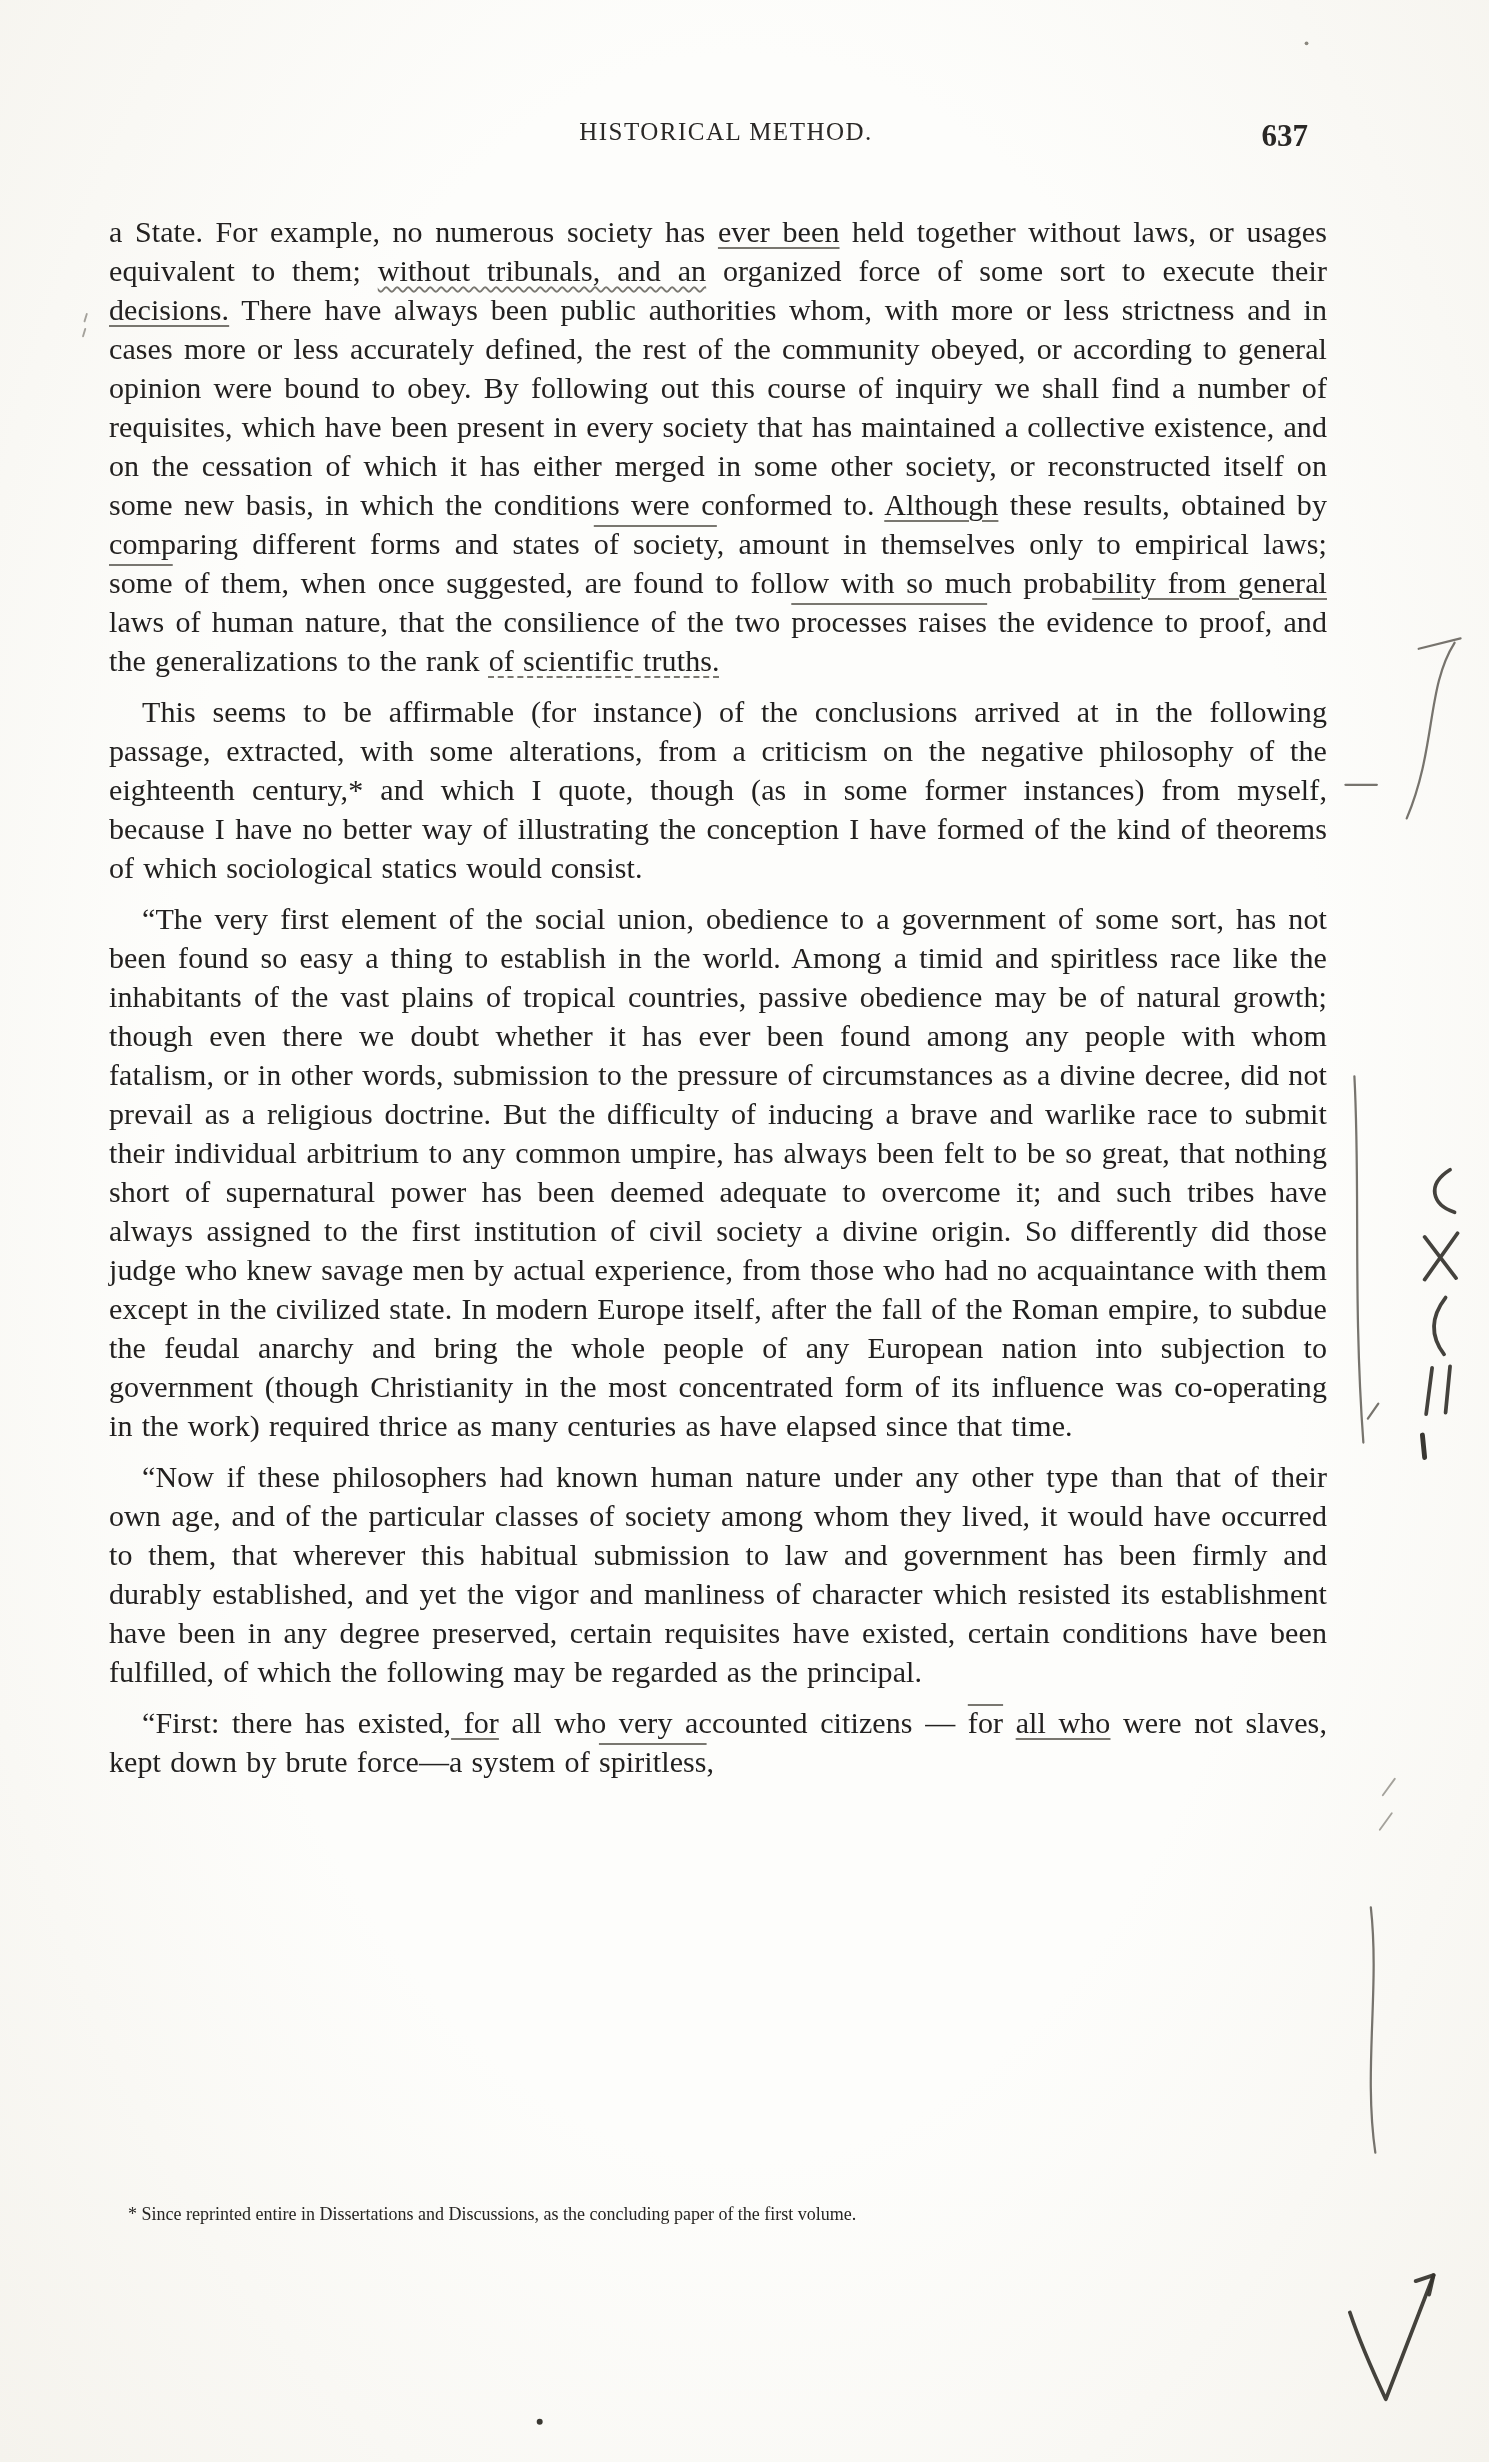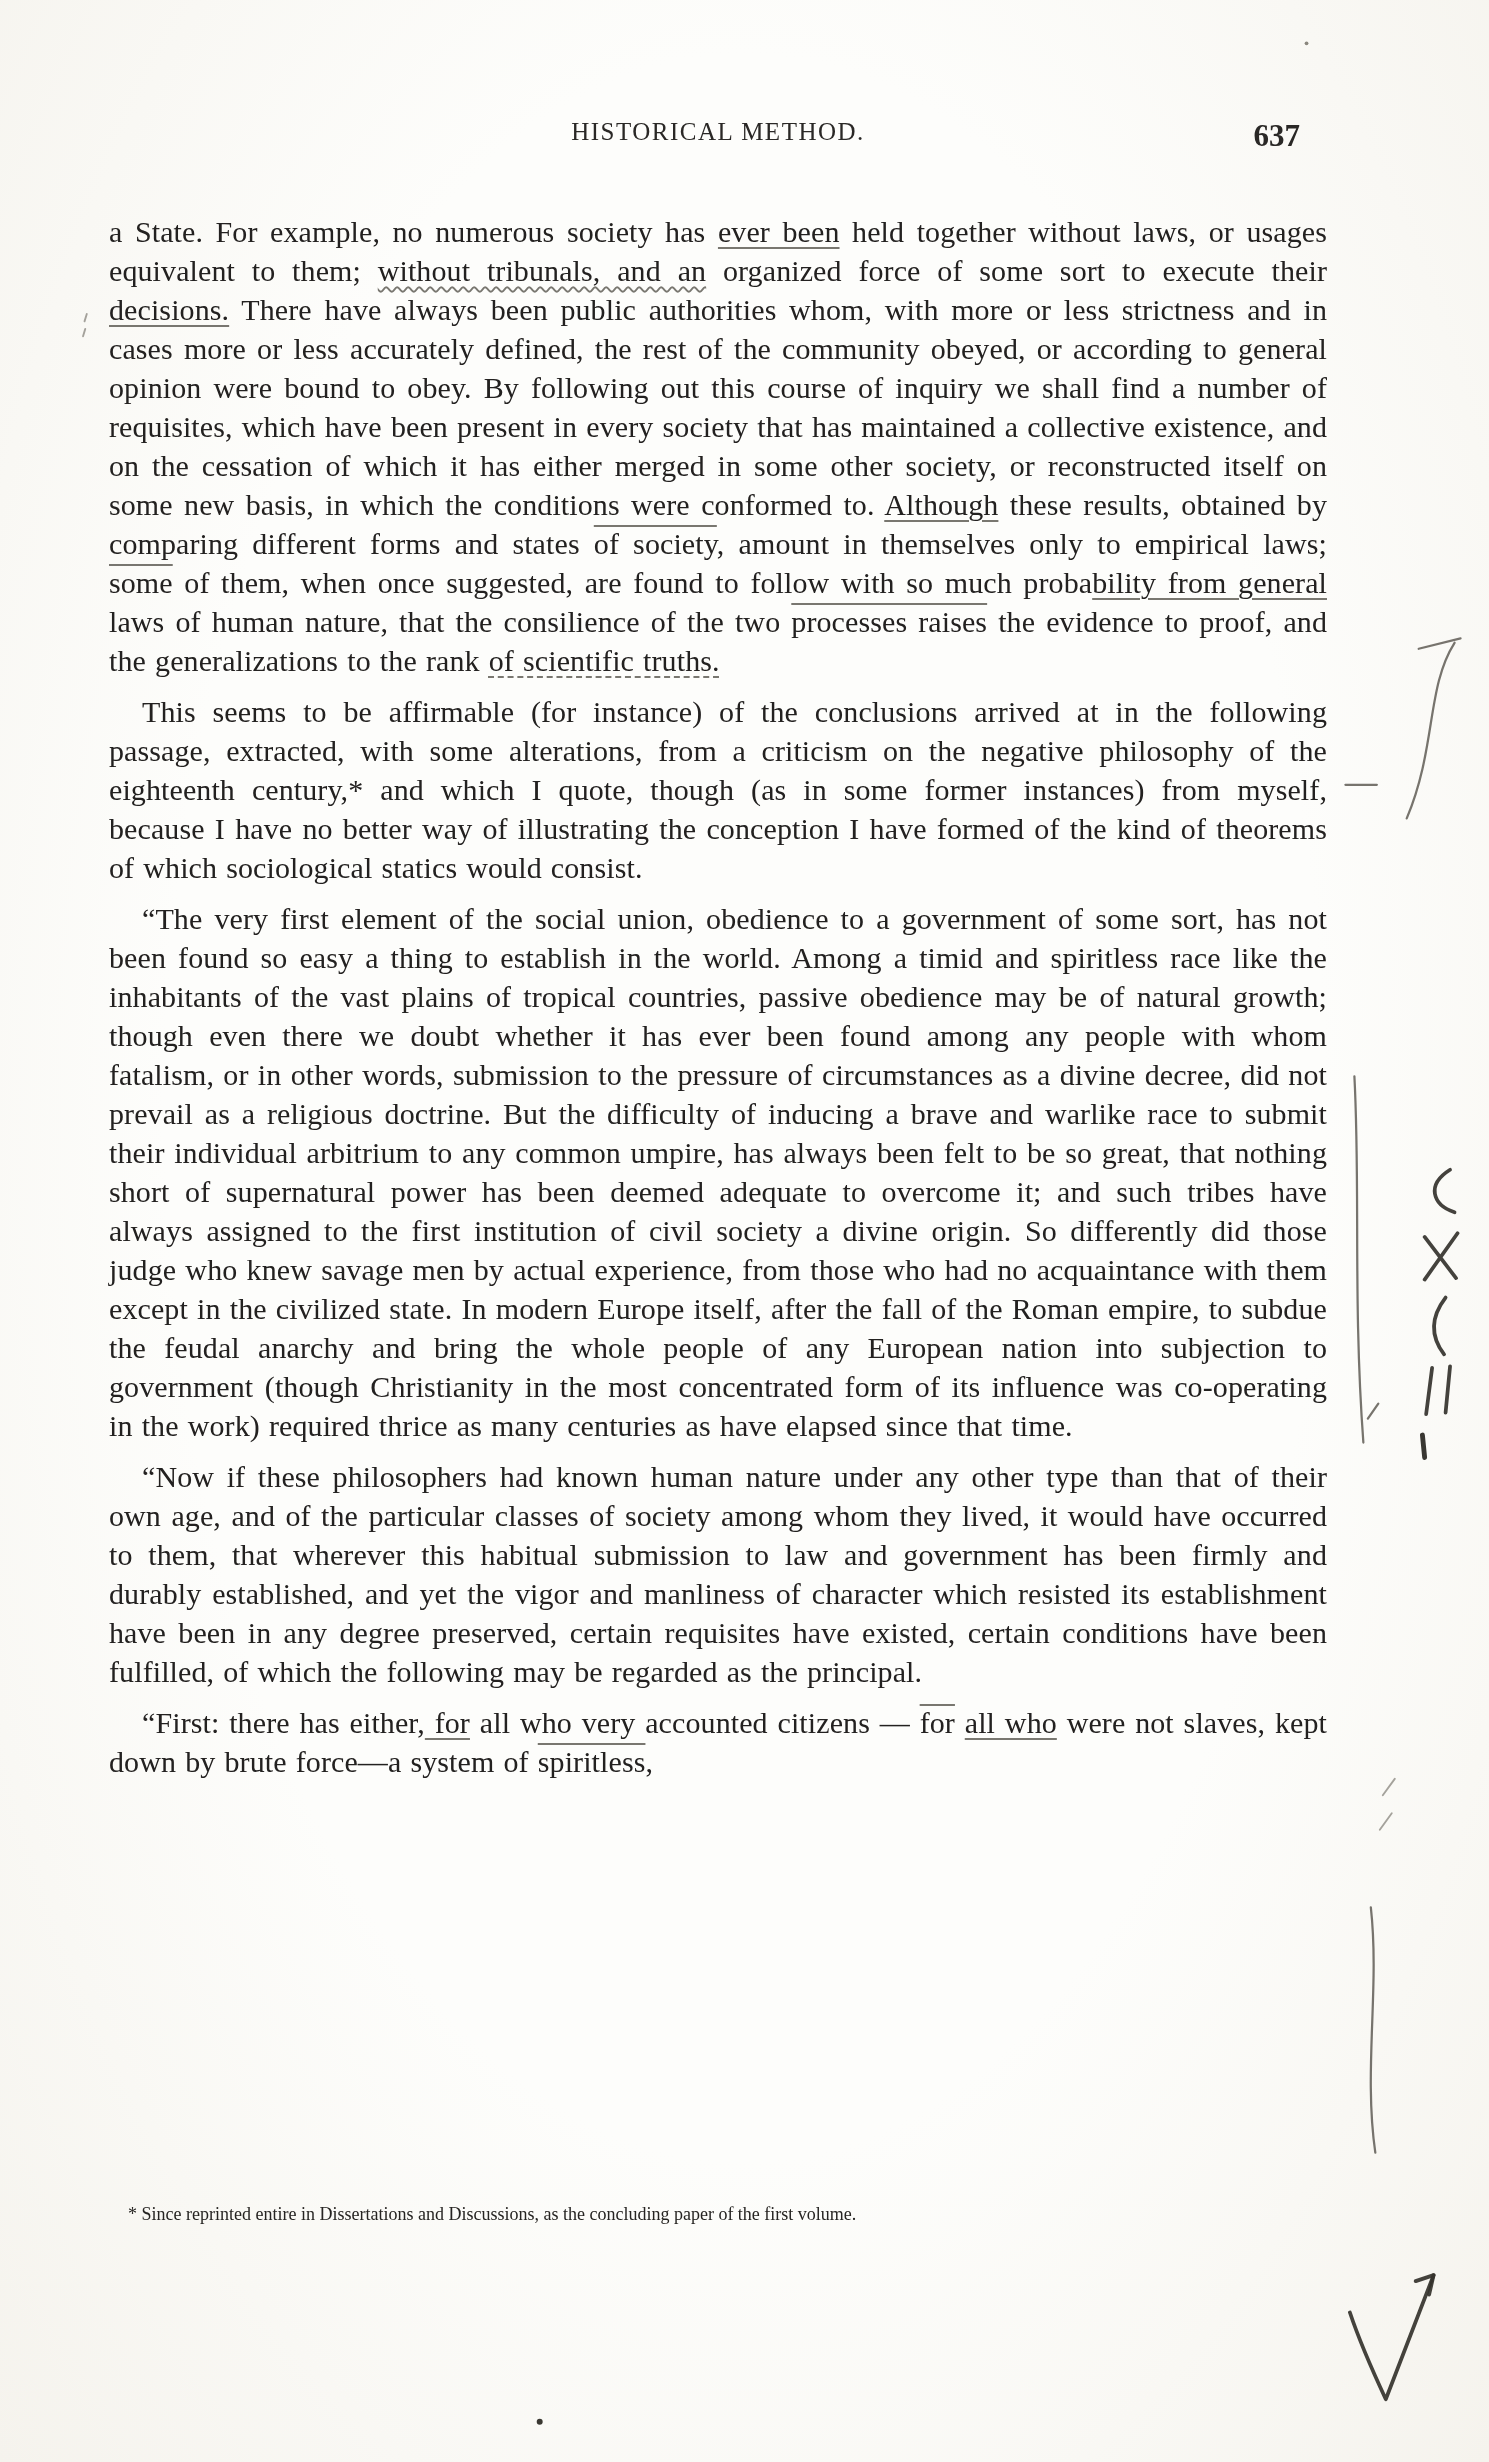--- a/index.html
+++ b/index.html
@@ -16,21 +16,21 @@
     position: relative;
     width: 1489px;
     height: 2462px;
     background: radial-gradient(ellipse at 50% 45%, #fdfdfb 55%, #f5f3ed 100%);
     color: #232120;
     overflow: hidden;
   }
   .header {
     position: absolute;
     top: 118px;
-    left: 97px;
+    left: 105px;
     width: 1242px;
     height: 36px;
   }
   .running-head {
     position: absolute;
     left: 0;
     right: 0;
     text-align: center;
     font-size: 25px;
     letter-spacing: 1.5px;
@@ -98,21 +98,21 @@
   <div class="header">
     <span class="running-head">HISTORICAL METHOD.</span>
     <span class="page-number">637</span>
   </div>
 
   <div class="body-text">
       <p class="para"><span>a State. For example, no numerous society has </span><span class="pencil-u">ever been</span><span> held together without laws, or usages equivalent to them; </span><span class="pencil-u wavy">without tribunals, and an</span><span> organized force of some sort to execute their </span><span class="pencil-u">decisions.</span><span> There have always been public authorities whom, with more or less strictness and in cases more or less accurately defined, the rest of the community obeyed, or according to general opinion were bound to obey. By following out this course of inquiry we shall find a number of requisites, which have been present in every society that has maintained a collective existence, and on the cessation of which it has either merged in some other society, or reconstructed itself on some new basis, in which the conditions were conformed to. </span><span class="pencil-u">Although</span><span> these results, obtained by comparing different forms and states </span><span class="pencil-o">of society</span><span>, amount in themselves only to empirical laws; </span><span class="pencil-o">some</span><span> of them, when once suggested, are found to follow with so much proba</span><span class="pencil-u">bility from general</span><span> laws of human nature, that the consilience of the two </span><span class="pencil-o">processes raises</span><span> the evidence to proof, and the generalizations to the rank </span><span class="pencil-u dashed">of scientific truths.</span></p>
       <p class="para indent"><span>This seems to be affirmable (for instance) of the conclusions arrived at in the following passage, extracted, with some alterations, from a criticism on the negative philosophy of the eighteenth century,* and which I quote, though (as in some former instances) from myself, because I have no better way of illustrating the conception I have formed of the kind of theorems of which sociological statics would consist.</span></p>
       <p class="para indent"><span>“The very first element of the social union, obedience to a government of some sort, has not been found so easy a thing to establish in the world. Among a timid and spiritless race like the inhabitants of the vast plains of tropical countries, passive obedience may be of natural growth; though even there we doubt whether it has ever been found among any people with whom fatalism, or in other words, submission to the pressure of circumstances as a divine decree, did not prevail as a religious doctrine. But the difficulty of inducing a brave and warlike race to submit their individual </span><span class="it">arbitrium</span><span> to any common umpire, has always been felt to be so great, that nothing short of supernatural power has been deemed adequate to overcome it; and such tribes have always assigned to the first institution of civil society a divine origin. So differently did those judge who knew savage men by actual experience, from those who had no acquaintance with them except in the civilized state. In modern Europe itself, after the fall of the Roman empire, to subdue the feudal anarchy and bring the whole people of any European nation into subjection to government (though Christianity in the most concentrated form of its influence was co-operating in the work) required thrice as many centuries as have elapsed since that time.</span></p>
       <p class="para indent"><span>“Now if these philosophers had known human nature under any other type than that of their own age, and of the particular classes of society among whom they lived, it would have occurred to them, that wherever this habitual submission to law and government has been firmly and durably established, and yet the vigor and manliness of character which resisted its establishment have been in any degree preserved, certain requisites have existed, certain conditions have been fulfilled, of which the following may be regarded as the principal.</span></p>
-      <p class="para indent"><span>“First: there has either,</span><span class="pencil-u"> for</span><span> all who very accounted citizens — </span><span class="pencil-o">for</span><span> </span><span class="pencil-u">all who</span><span> were not slaves, kept down by brute force—a system of </span><span class="it pencil-o">spiritless</span><span class="it">,</span></p>
+      <p class="para indent"><span>“First: there has existed,</span><span class="pencil-u"> for</span><span> all who very accounted citizens — </span><span class="pencil-o">for</span><span> </span><span class="pencil-u">all who</span><span> were not slaves, kept down by brute force—a system of </span><span class="it pencil-o">spiritless</span><span class="it">,</span></p>
     </div>
 
   <div class="footnote">
     <span><span>* Since reprinted entire in </span><span class="it">Dissertations and Discussions</span><span>, as the concluding paper of the first volume.</span></span>
   </div>
 
   <svg class="overlay" width="1489" height="2462" viewBox="0 0 1992 3294">
 
     <path class="pencil" d="M1898,868 L1954,854"></path>
     <path class="pencil" d="M1946,860 C1908,920 1922,1000 1882,1095"></path>

